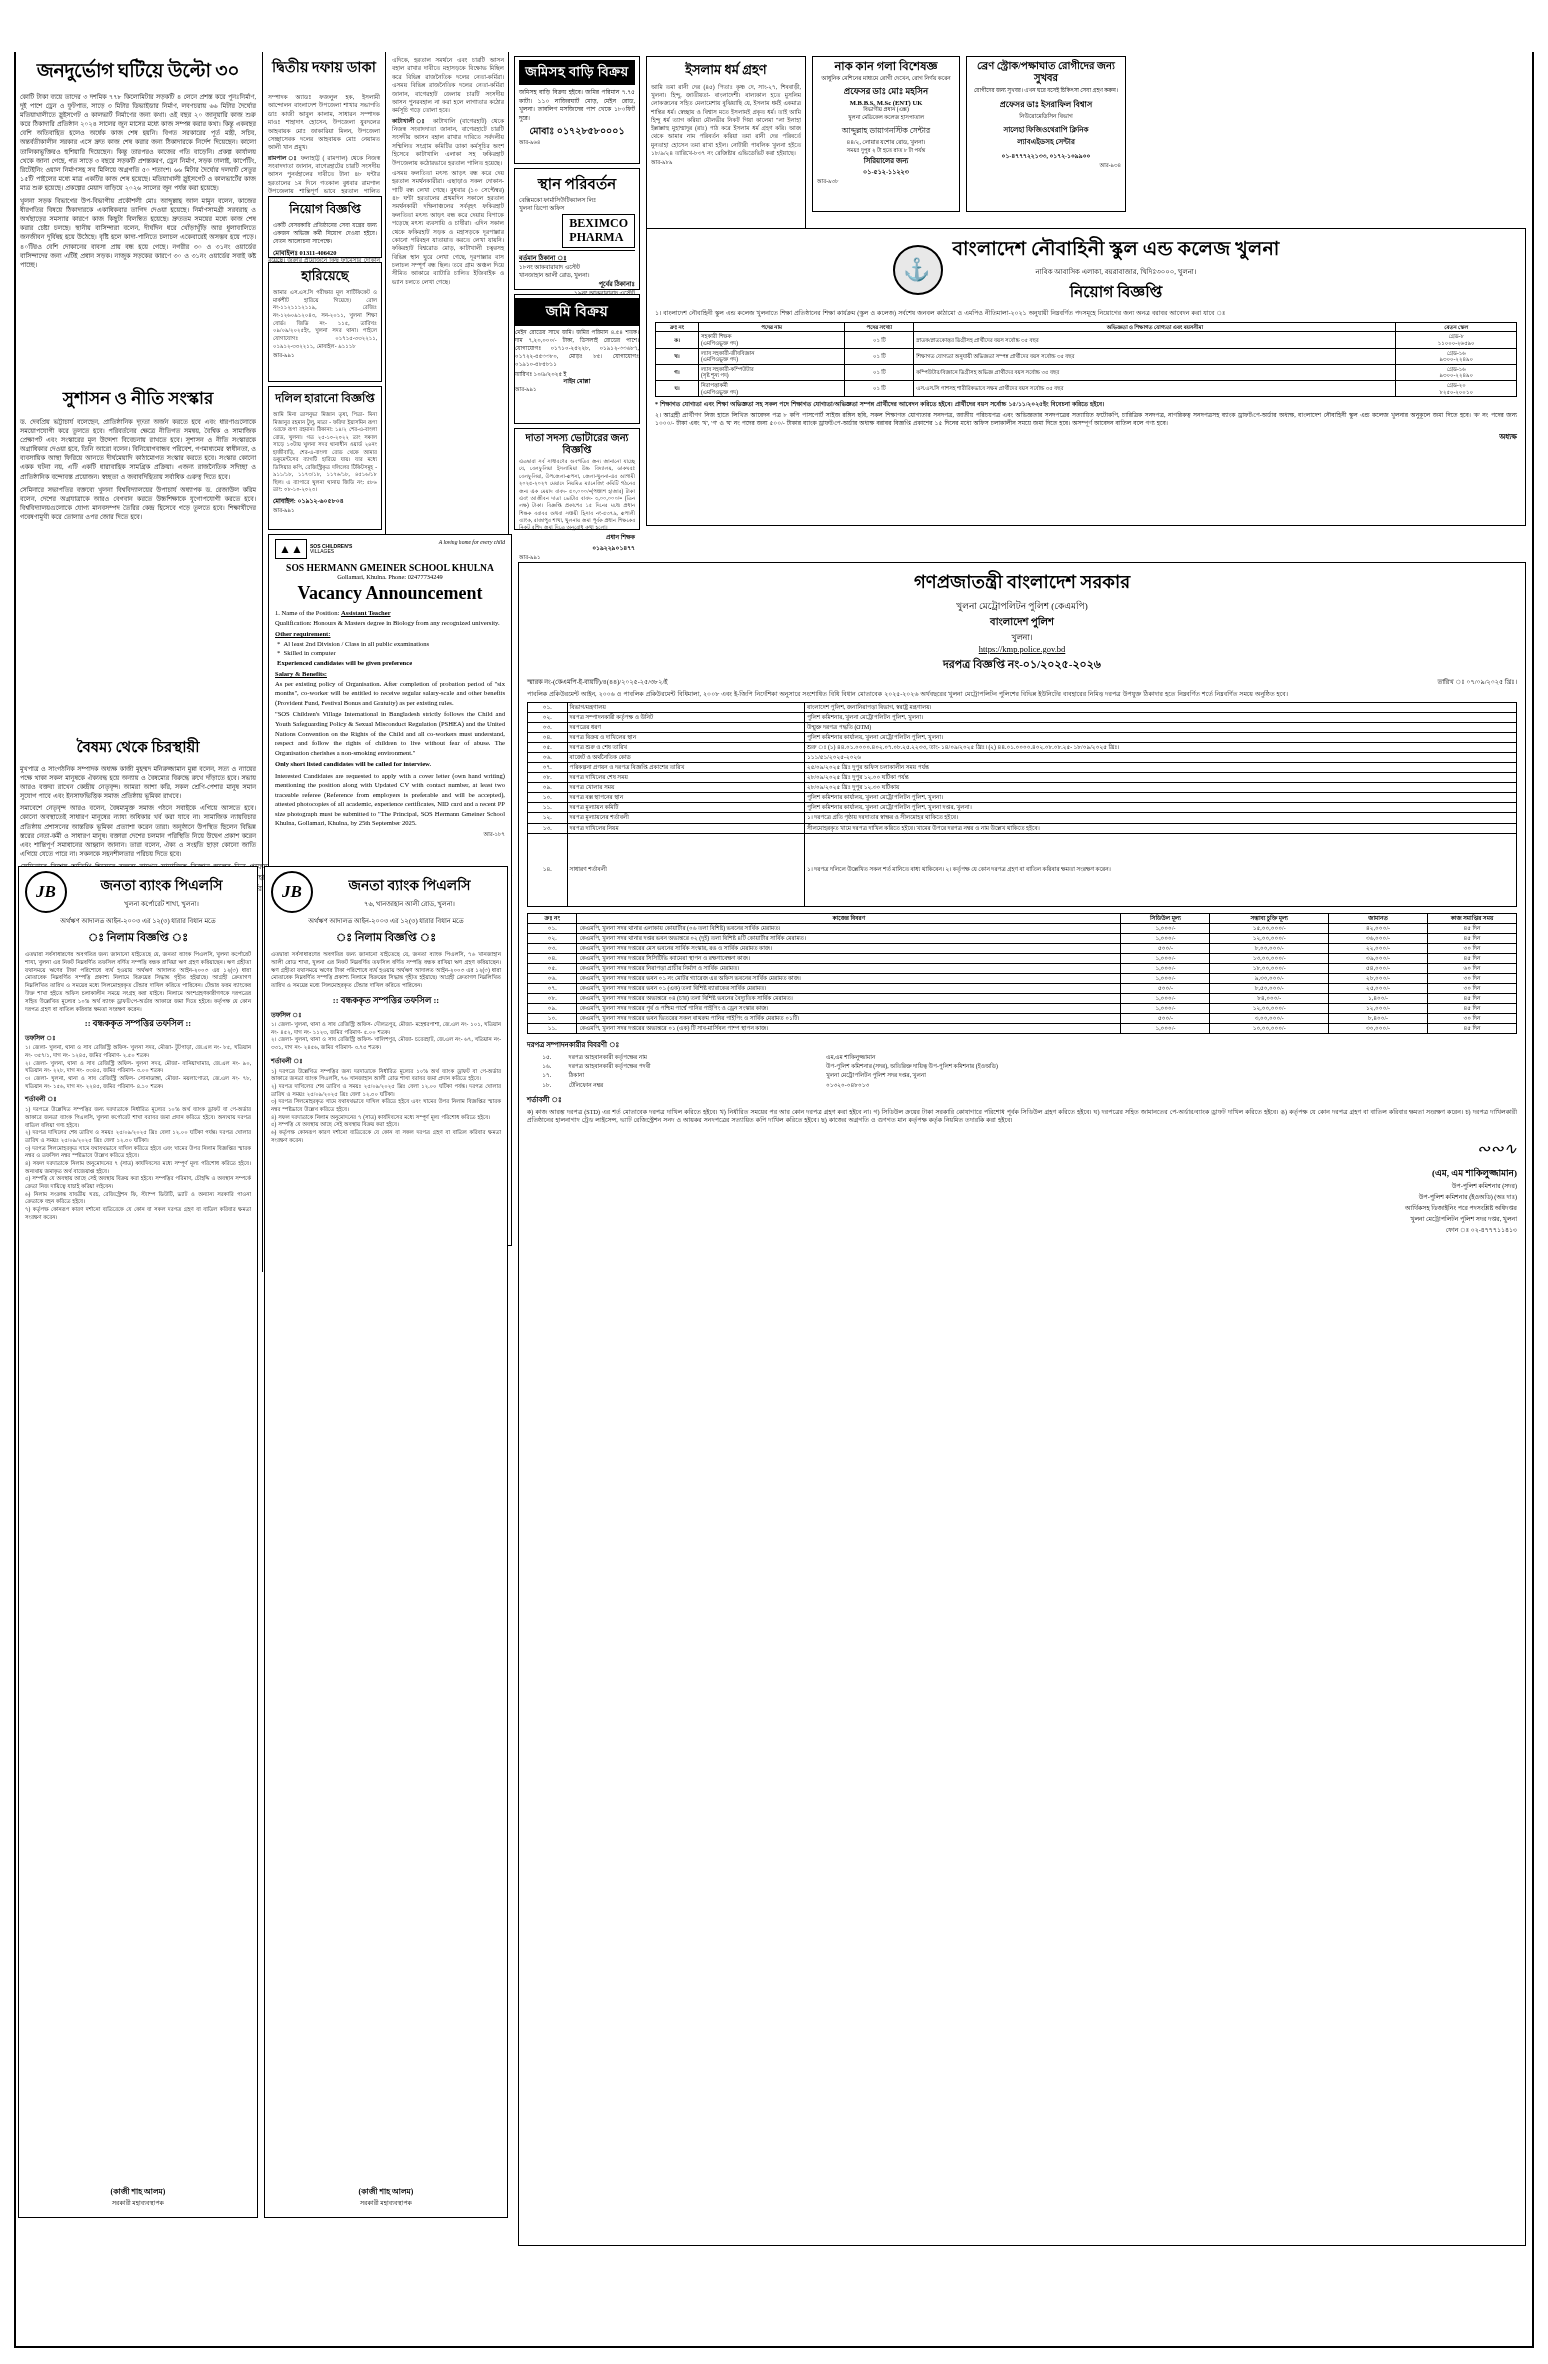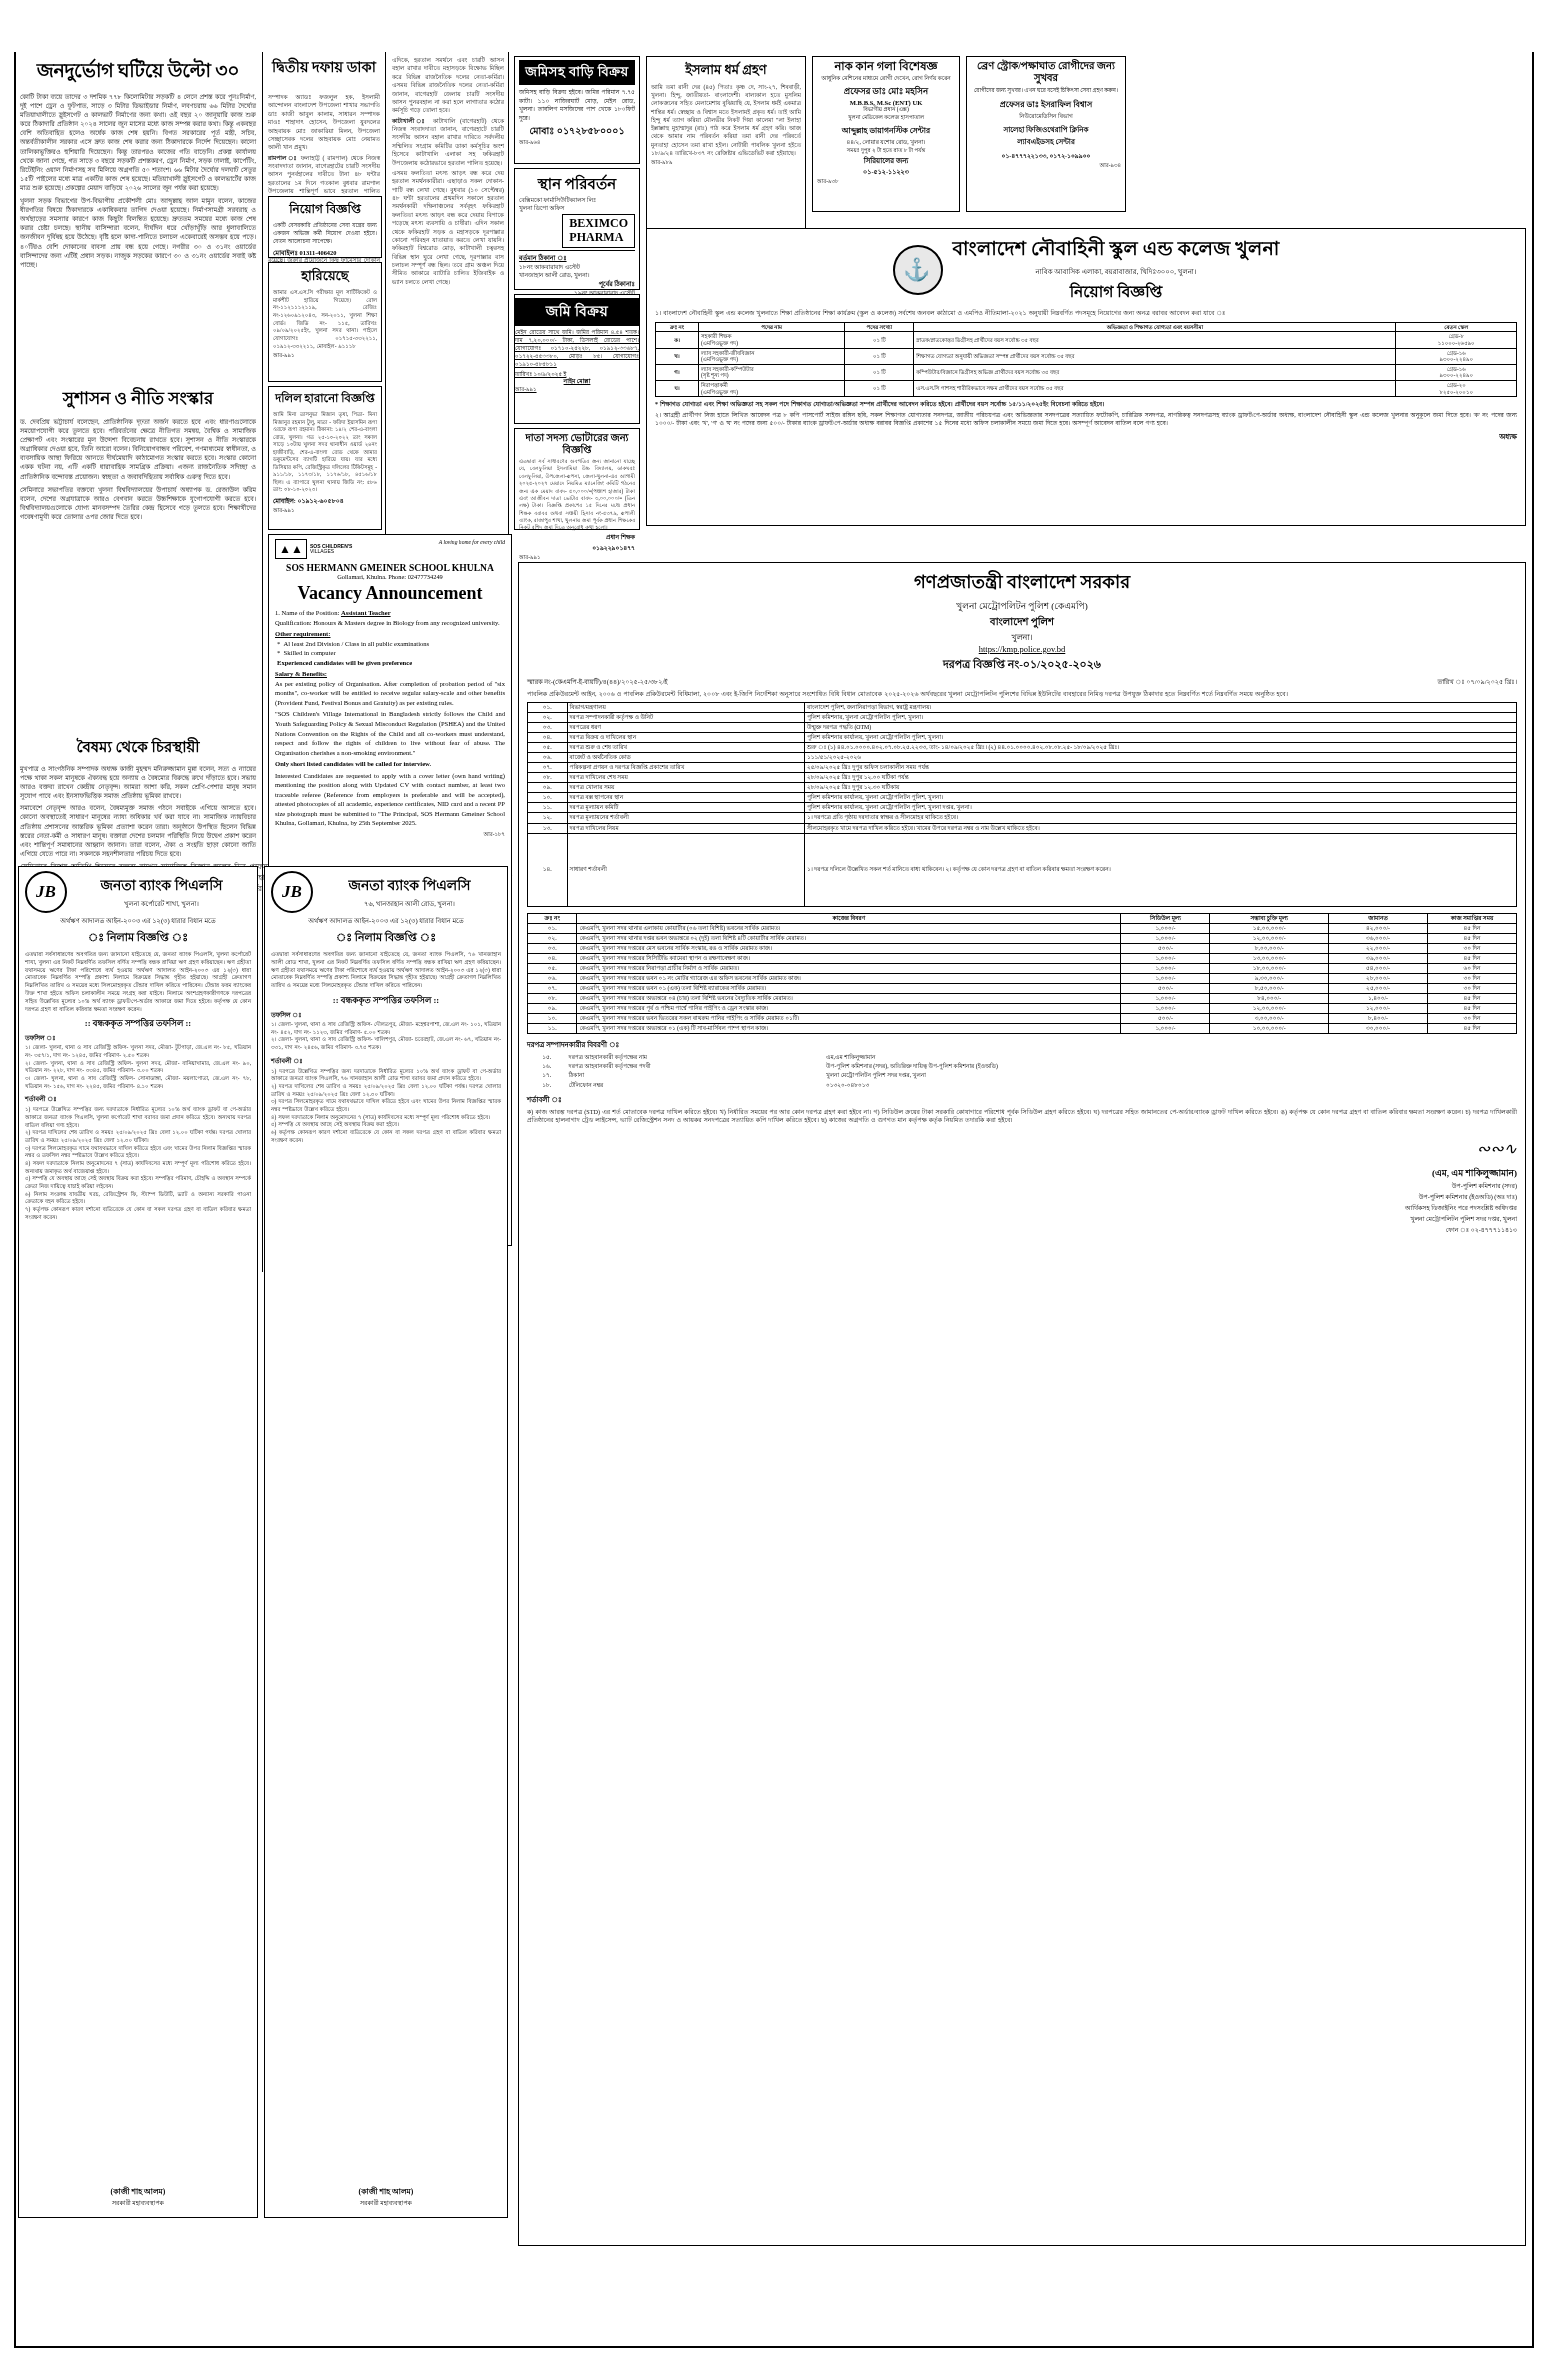--- a/index.html
+++ b/index.html
@@ -168,21 +168,21 @@
     <div class="sm" style="font-size:5.9px;">১৮নং আকবারাবাদ এস্টেট</div>
     <div class="sm" style="font-size:5.9px;">খানজাহান আলী রোড, খুলনা।</div>
     <div class="bold" style="font-size:6.4px;text-align:right;">পূর্বের ঠিকানাঃ</div>
     <div class="sm" style="font-size:5.9px;text-align:right;">১৯নং আকবারাবাদ এস্টেট</div>
     <div style="display:flex;justify-content:space-between;align-items:flex-end;">
       <span class="xtiny">আর-৯৮৮</span>
       <span class="sm" style="font-size:5.9px;">খানজাহান আলী রোড, খুলনা।</span>
     </div>
   </div>
 
-  <div class="box" style="left:514px;top:294px;width:126px;height:130px;padding:3px 0;text-decoration:underline;">
+  <div class="box" style="left:514px;top:294px;width:126px;height:130px;padding:3px 0;">
     <div class="hdr-black bn" style="font-size:14px;">জমি বিক্রয়</div>
     <div class="para" style="font-size:5.6px;margin-top:3px;">মেইন রোডের সাথে জমি। জমির পরিমান ৪.৫৪ শতক। দাম ৭,২০,০০০/- টাকা, ডিসলাই রোডের পাশে। যোগাযোগঃ ০১৭১০-২৫২২৮, ০১৯১২-৩৩৬৮৭, ০১৭২২-৫৫৩৩৮০, মোড়ঃ ৮৫। যোগাযোগঃ ০১৯১০-৫৮৫৮১১</div>
     <div class="sm" style="font-size:5.6px;margin-top:2px;">তারিখঃ ১০/৯/২০২৫ ই</div>
     <div class="ctr sm" style="font-size:6px;font-weight:bold;">নাইম মোল্লা</div>
     <div class="xtiny">আর-৯৯১</div>
   </div>
 
   <div class="box" style="left:514px;top:428px;width:126px;height:102px;padding:3px 4px;">
     <div class="ctr bn" style="font-size:10px;font-weight:bold;line-height:1.2;">দাতা সদস্য ভোটারের জন্য বিজ্ঞপ্তি</div>
     <div class="para" style="font-size:5.2px;margin-top:2px;">এতদ্বারা সর্ব সাধারণের অবগতির জন্য জানানো যাচ্ছে যে, বেলফুলিয়া ইসলামিয়া উচ্চ বিদ্যালয়, ডাকঘরঃ বেলফুলিয়া, উপজেলা-রূপসা, জেলা-খুলনা-এর আগামী ২০২৫-২০২৭ মেয়াদে নিয়মিত ম্যানেজিং কমিটি গঠনের জন্য এক মেয়াদ বাবদ- ৫০,০০০/=(পঞ্চাশ হাজার) টাকা এবং আজীবন দাতা ভোটার বাবদ- ৩,০০,০০০/= (তিন লক্ষ) টাকা। বিজ্ঞপ্তি প্রকাশের ১৫ দিনের মধ্যে প্রধান শিক্ষক বরাবর অথবা সঞ্চয়ী হিসাব নং-৫৩৭৯, রূপালী ব্যাংক, রাজাপুর শাখা, খুলনায় জমা পূর্বক প্রধান শিক্ষকের নিকট রশিদ জমা দিতে অনুরোধ কথা হলো।</div>
@@ -197,21 +197,21 @@
     <div class="xtiny" style="margin-top:2px;">আর-৯৮৯</div>
   </div>
 
   <div class="box" style="left:812px;top:56px;width:148px;height:156px;padding:3px 4px;">
     <div class="ctr bn" style="font-size:11.5px;font-weight:bold;line-height:1.15;">নাক কান গলা বিশেষজ্ঞ</div>
     <div class="ctr" style="font-size:5.8px;line-height:1.3;margin-top:2px;">আধুনিক মেশিনের মাধ্যমে রোগী দেখেন, রোগ নির্ণয় করেন</div>
     <div class="ctr bn" style="font-size:8.6px;font-weight:bold;margin-top:2px;">প্রফেসর ডাঃ মোঃ মহসিন</div>
     <div class="ctr" style="font-size:6.6px;font-weight:bold;font-family:'Liberation Serif',serif;">M.B.B.S, M.Sc (ENT) UK</div>
     <div class="ctr" style="font-size:5.5px;">বিভাগীয় প্রধান (এক্স)</div>
     <div class="ctr" style="font-size:5.5px;">খুলনা মেডিকেল কলেজ হাসপাতাল</div>
-    <div class="ctr bn" style="font-size:7.6px;font-weight:bold;margin-top:2px;">আব্দুল্লাহ ডায়াগনস্টিক সেন্টার</div>
+    <div class="ctr bn" style="font-size:7.6px;font-weight:normal;margin-top:2px;">আব্দুল্লাহ ডায়াগনস্টিক সেন্টার</div>
     <div class="ctr" style="font-size:5.8px;">৪৪/২, লোয়ার যশোর রোড, খুলনা।</div>
     <div class="ctr" style="font-size:5.5px;">সময়ঃ দুপুর ২ টা হতে রাত ৮ টা পর্যন্ত</div>
     <div class="ctr bn" style="font-size:7px;font-weight:bold;">সিরিয়ালের জন্য</div>
     <div class="ctr" style="font-size:6.4px;font-weight:bold;">০১-৫১২-১১২২৩</div>
     <div class="xtiny">আর-৯৩৮</div>
   </div>
 
   <div class="box" style="left:966px;top:56px;width:160px;height:156px;padding:3px 4px;">
     <div class="ctr bn" style="font-size:10px;font-weight:bold;line-height:1.2;">ব্রেণ স্ট্রোক/পক্ষাঘাত রোগীদের জন্য সুখবর</div>
     <div class="ctr" style="font-size:5.6px;margin-top:2px;">রোগীদের জন্য সুখবর। এখন ঘরে বসেই চিকিৎসা সেবা গ্রহণ করুন।</div>

